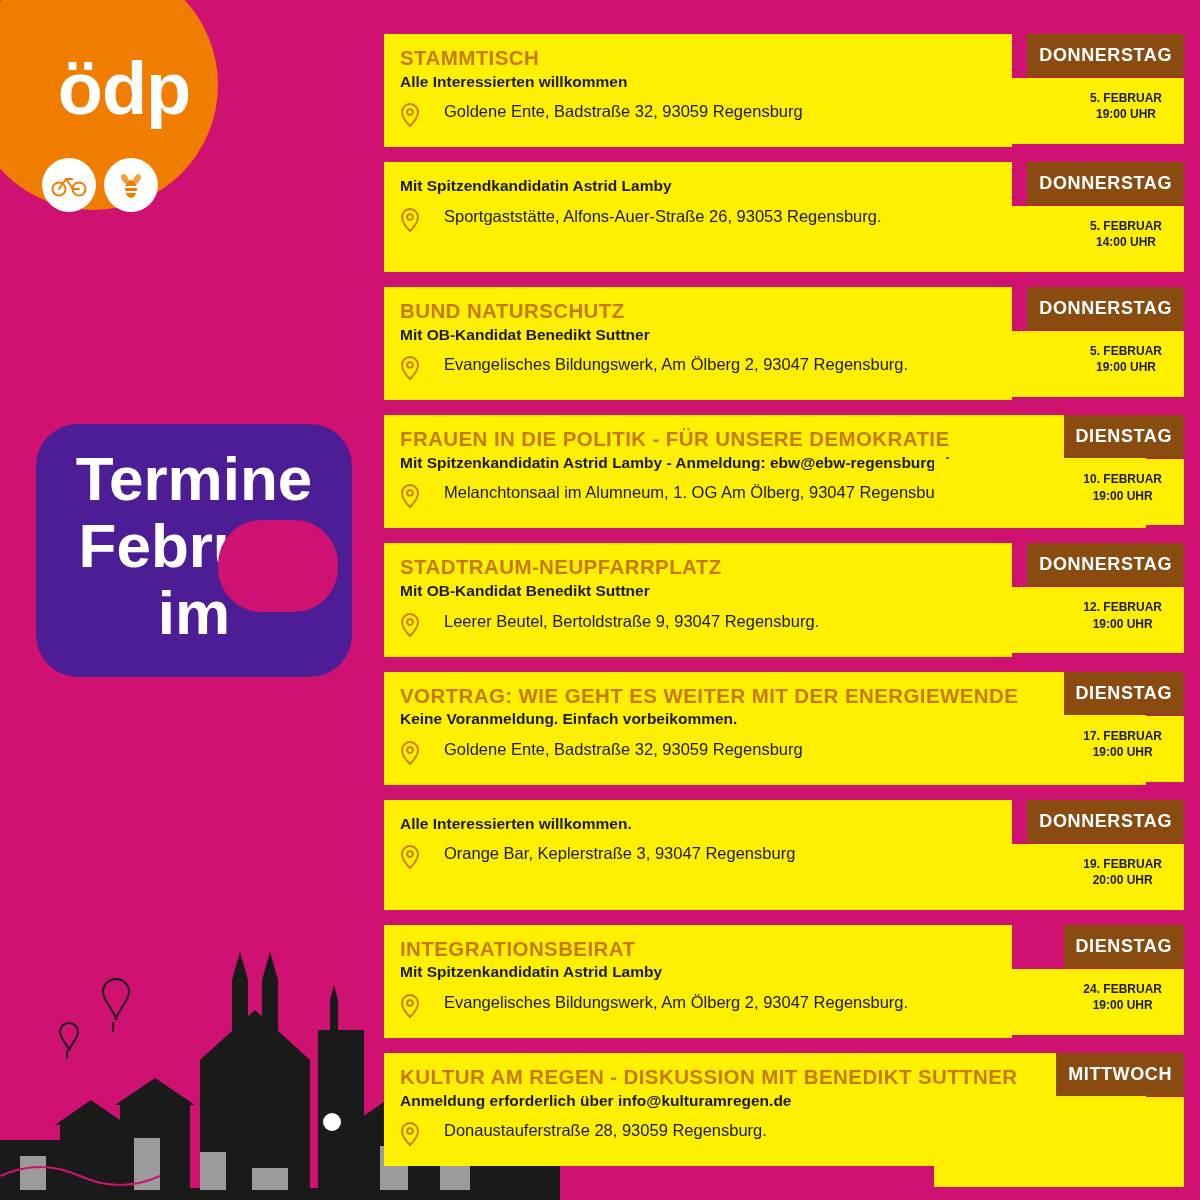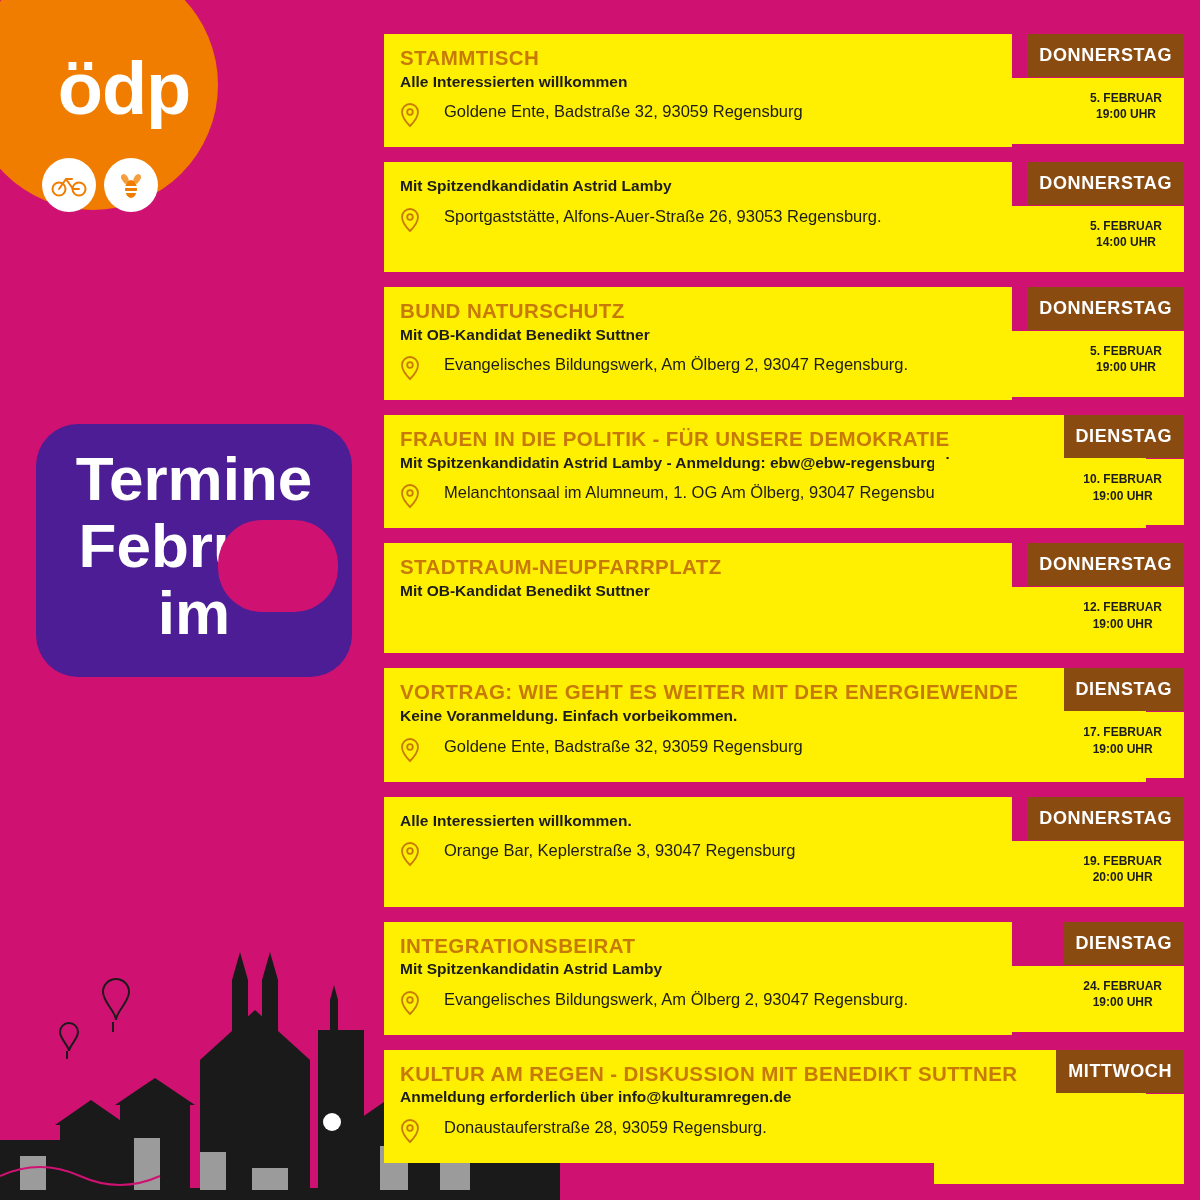--- a/index.html
+++ b/index.html
@@ -306,20 +306,29 @@
       <div class="day-badge">DIENSTAG</div>
       <div class="date-text">10. FEBRUAR
 19:00 UHR</div>
     </div>
 
     <div class="event">
       <div class="date-strip"></div>
       <div class="event-card">
         <div class="event-title">STADTRAUM-NEUPFARRPLATZ</div>
         <div class="event-sub">Mit OB-Kandidat Benedikt Suttner</div>
+        <div class="event-loc-row">
+          <span class="pin-icon">
+            <svg width="20" height="26" viewBox="0 0 20 26">
+                <path d="M10 1 C5.6 1 2 4.6 2 9 c0 6 8 14 8 14 s8 -8 8 -14 c0 -4.4 -3.6 -8 -8 -8 z" fill="none" stroke="#c77a08" stroke-width="1.8"></path>
+                <circle cx="10" cy="9" r="2.8" fill="none" stroke="#c77a08" stroke-width="1.8"></circle>
+              </svg>
+          </span>
+          <span class="event-loc">Leerer Beutel, Bertoldstraße 9, 93047 Regensburg.</span>
+        </div>
       </div>
       <div class="day-badge">DONNERSTAG</div>
       <div class="date-text">12. FEBRUAR
 19:00 UHR</div>
     </div>
 
     <div class="event">
       <div class="date-strip"></div>
       <div class="event-card wide">
         <div class="event-title">VORTRAG: WIE GEHT ES WEITER MIT DER ENERGIEWENDE</div>

